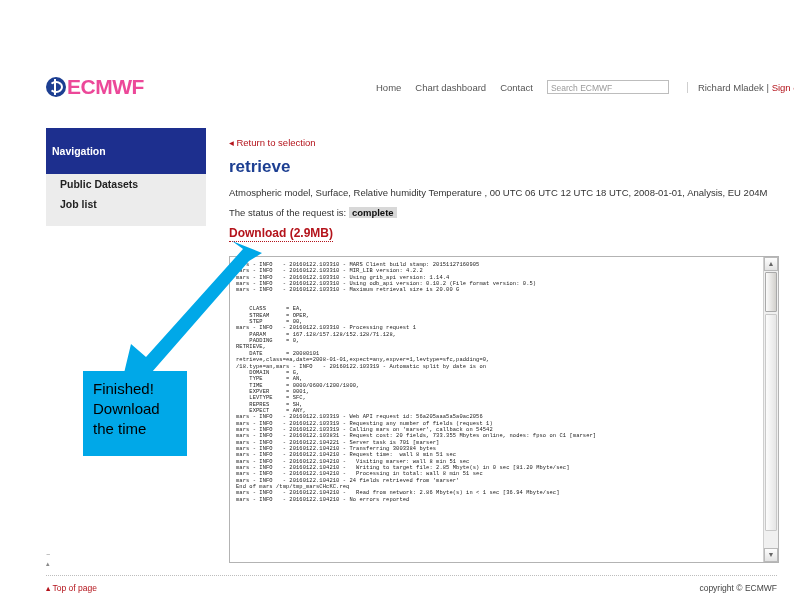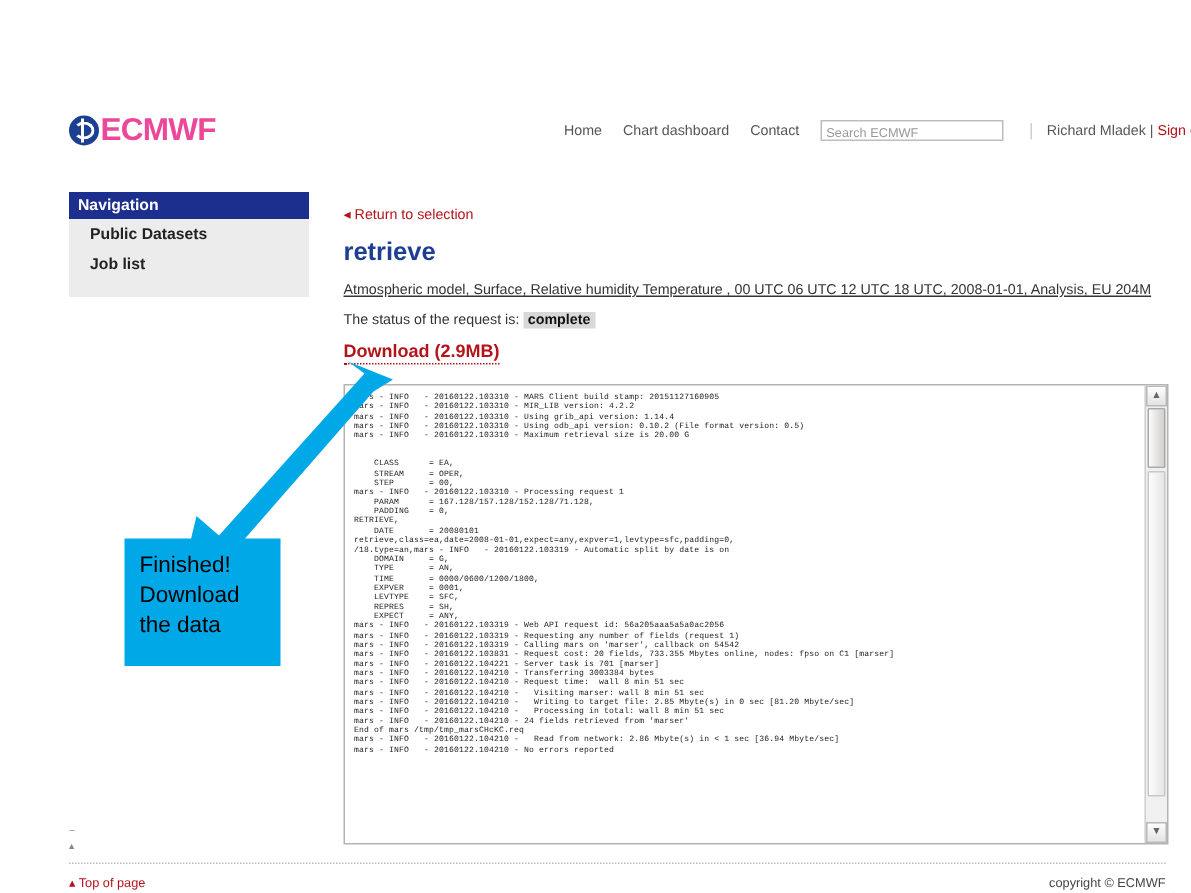--- a/index.html
+++ b/index.html
@@ -41,30 +41,30 @@
   
   .menubar{position:absolute;height:19px;background:#eeeeee;
            border-top:1px solid #dcdcdc;border-bottom:1px solid #dcdcdc;
            display:flex;align-items:center;}
   .menubar .mi{font-size:10.5px;font-weight:bold;color:#1a1a1a;
                padding:0 13px;line-height:19px;white-space:nowrap;}
 
   
   .navpanel{position:absolute;width:160px;background:#ececec;}
   .navpanel .nphead{background:#1d2f8e;color:#ffffff;font-weight:bold;
-        font-size:10.5px;padding:3px 6px;}
+        font-size:10.5px;padding:17px 6px;}
   .navpanel .npitem{font-size:10.5px;font-weight:bold;color:#222;
         padding:4px 6px 4px 14px;}
 
   
   .content{position:absolute;}
   .backlink{font-size:9.5px;color:#b4131b;}
   .h1{font-size:17px;font-weight:bold;color:#1d3f92;margin:9px 0 10px;}
   .lbl{font-size:10px;font-weight:bold;color:#222;margin-bottom:9px;}
-  .abstract{font-size:9.5px;color:#333;margin-bottom:9px;white-space:nowrap;text-decoration:underline;}
+  .abstract{font-size:9.5px;color:#333;margin-bottom:9px;white-space:nowrap;}
   .statusline{font-size:9.5px;color:#333;margin-bottom:8px;}
   .statusline b{background:#d8d8d8;padding:0 3px;font-weight:bold;color:#111;}
   .dl{font-size:12px;font-weight:bold;color:#b4131b;
       border-bottom:1px dotted #b4131b;display:inline-block;padding-bottom:1px;}
 
   
   .console{position:absolute;background:#ffffff;border:1px solid #b3b3b3;
       box-sizing:border-box;overflow:hidden;}
   .console .scrollarea{position:absolute;left:0;top:0;right:14px;bottom:0;
       padding:5px 4px 4px 6px;box-sizing:border-box;}
@@ -288,17 +288,17 @@
   <div class="footsep" style="left:46px;top:575px;width:731px;"></div>
   <div class="topofpage" style="left:46px;top:583px;">▴ Top of page</div>
   <div class="copyright" style="right:17px;top:583px;">copyright © ECMWF</div>
 
 </div>
 
 <svg class="arrow-svg" width="794" height="595">
   <polygon fill="#00a8e8" points="232,241 262,253 249,261 152,372 171,382 119,394 131,344 146,357 243,249"></polygon>
 </svg>
 
-<div class="callout" style="left:83px;top:359px;width:104px;height:85px;">
+<div class="callout" style="left:83px;top:371px;width:104px;height:85px;">
   <div>Finished!</div>
   <div>Download</div>
-  <div>the data</div>
+  <div>the time</div>
 </div>
 
 </body></html>

